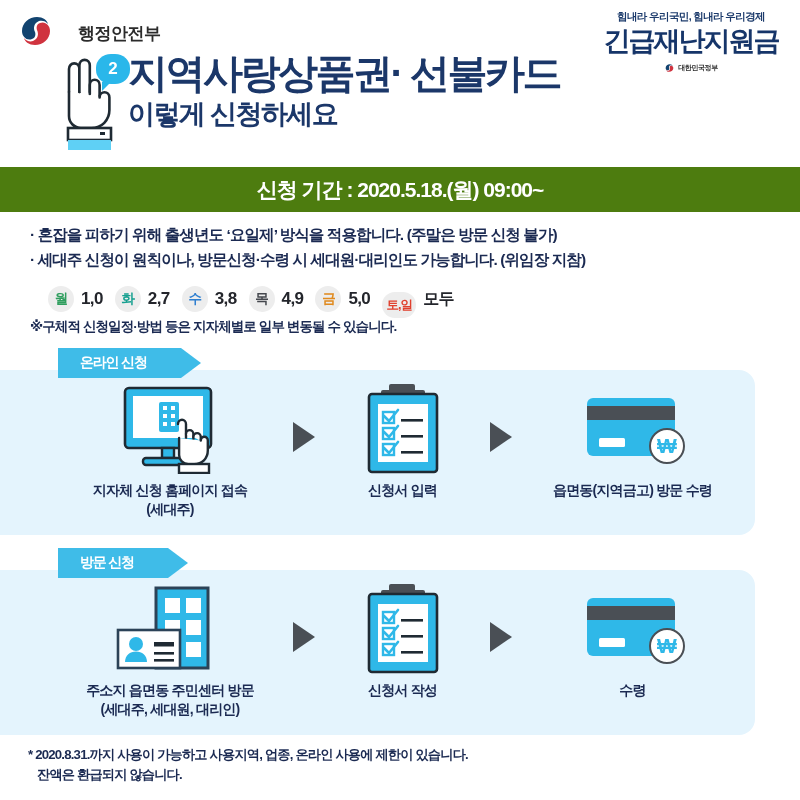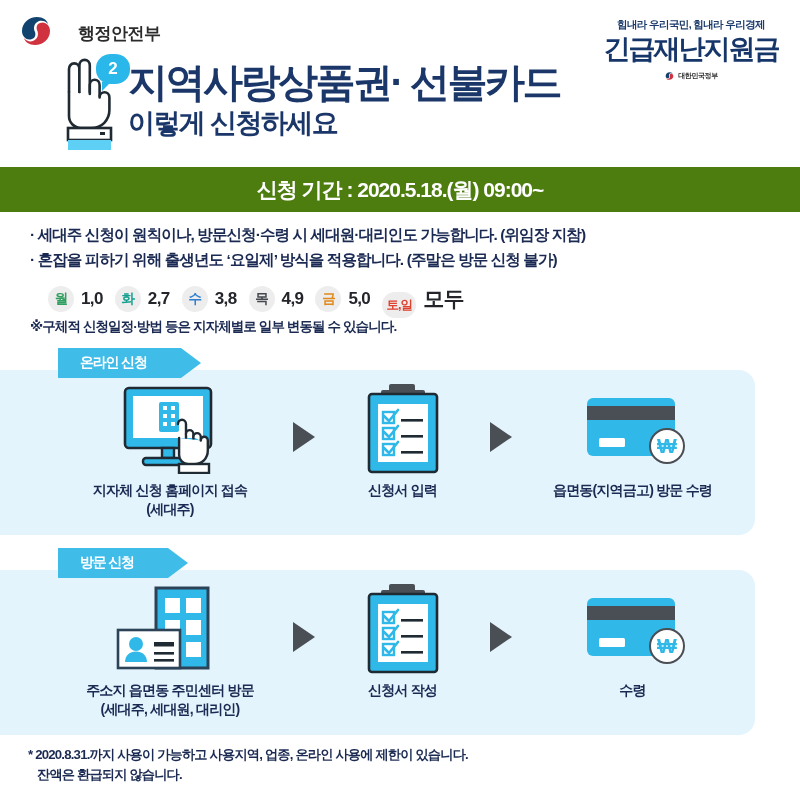--- a/index.html
+++ b/index.html
@@ -10,53 +10,53 @@
     color:#1b2a52;
     overflow:hidden;
     position:relative;
   }
   .page{position:relative;width:800px;height:800px;}
 
   
   .ministry{position:absolute;left:16px;top:14px;display:flex;align-items:center;gap:22px;}
   .ministry-name{font-size:17px;font-weight:700;color:#2b2b2b;letter-spacing:-0.5px;}
 
-  .brand{position:absolute;right:14px;top:18px;text-align:center;width:190px;}
+  .brand{position:absolute;right:14px;top:10px;text-align:center;width:190px;}
   .brand-top{font-size:10.5px;font-weight:700;color:#1b3a6b;letter-spacing:-0.6px;line-height:1.2;}
   .brand-main{font-size:27px;font-weight:800;color:#163569;letter-spacing:-2px;line-height:1.05;margin-top:4px;}
   .brand-gov{display:flex;align-items:center;justify-content:center;gap:3px;margin-top:4px;}
   .brand-gov-label{font-size:7px;font-weight:700;color:#2b2b2b;letter-spacing:-0.4px;}
 
   .hand-wrap{position:absolute;left:50px;top:52px;width:88px;height:100px;}
   .badge2{position:absolute;left:46px;top:2px;width:34px;height:30px;background:#2ab7ea;border-radius:15px/14px;
           display:flex;align-items:center;justify-content:center;color:#fff;font-size:17px;font-weight:800;}
   .badge2:after{content:"";position:absolute;left:6px;bottom:-7px;width:0;height:0;
           border-left:9px solid #2ab7ea;border-bottom:9px solid transparent;}
 
-  .title-block{position:absolute;left:128px;top:61px;}
+  .title-block{position:absolute;left:128px;top:52px;}
   .title-1{font-size:40px;font-weight:800;color:#1b3769;letter-spacing:-2.5px;line-height:1.08;white-space:nowrap;}
   .title-2{font-size:27px;font-weight:800;color:#1b3769;letter-spacing:-1.6px;line-height:1.1;margin-top:5px;}
 
   
   .period-banner{position:absolute;left:0;top:167px;width:800px;height:45px;background:#4d7c0f;
                  display:flex;align-items:center;justify-content:center;}
   .period-text{color:#ffffff;font-size:21px;font-weight:800;letter-spacing:-1px;}
 
   
   .bullets{position:absolute;left:30px;top:222px;width:745px;}
   .bullet{font-size:15.5px;font-weight:600;letter-spacing:-0.9px;color:#1b2a52;line-height:1.62;white-space:nowrap;}
 
   
   .days{position:absolute;left:48px;top:280px;display:flex;align-items:center;gap:0px;}
   .day-grp{display:flex;align-items:center;margin-right:12px;}
   .chip{width:26px;height:26px;border-radius:50%;background:#ededed;display:flex;align-items:center;
         justify-content:center;font-size:13.5px;font-weight:800;letter-spacing:-1px;margin-right:7px;}
   .chip.wide{width:34px;border-radius:13px;font-size:12.5px;margin-top:12px;}
   .day-num{font-size:17px;font-weight:800;color:#23252b;letter-spacing:-0.6px;}
-  .day-all{font-size:21px;font-weight:800;color:#23252b;letter-spacing:-0.8px;}
+  .day-all{font-size:16px;font-weight:800;color:#23252b;letter-spacing:-0.8px;}
 
   
   .note{position:absolute;left:30px;top:318px;font-size:13.5px;font-weight:700;color:#1b2a52;letter-spacing:-0.9px;}
 
   
   .panel{position:absolute;background:#e4f4fd;border-radius:0 16px 16px 0;}
   .panel-online{left:0;top:370px;width:755px;height:165px;}
   .panel-visit{left:0;top:570px;width:755px;height:165px;}
 
   .tag{position:absolute;height:30px;background:#3fbce8;display:flex;align-items:center;
@@ -131,22 +131,22 @@
   <div class="title-block">
     <div class="title-1">지역사랑상품권· 선불카드</div>
     <div class="title-2">이렇게 신청하세요</div>
   </div>
 
   <div class="period-banner">
     <div class="period-text">신청 기간 : 2020.5.18.(월) 09:00~</div>
   </div>
 
   <div class="bullets">
+    <div class="bullet">· 혼잡을 피하기 위해  출생년도 ‘요일제’ 방식을 적용합니다. (주말은 방문 신청 불가)</div>
     <div class="bullet">· 세대주 신청이 원칙이나, 방문신청·수령 시 세대원·대리인도 가능합니다. (위임장 지참)</div>
-    <div class="bullet">· 혼잡을 피하기 위해  출생년도 ‘요일제’ 방식을 적용합니다. (주말은 방문 신청 불가)</div>
   </div>
 
   <div class="days">
     <div class="day-grp">
       <div class="chip" style="color: rgb(47, 158, 94);">월</div>
       <div class="day-num">1,0</div>
     </div>
     <div class="day-grp">
       <div class="chip" style="color: rgb(23, 160, 144);">화</div>
       <div class="day-num">2,7</div>

